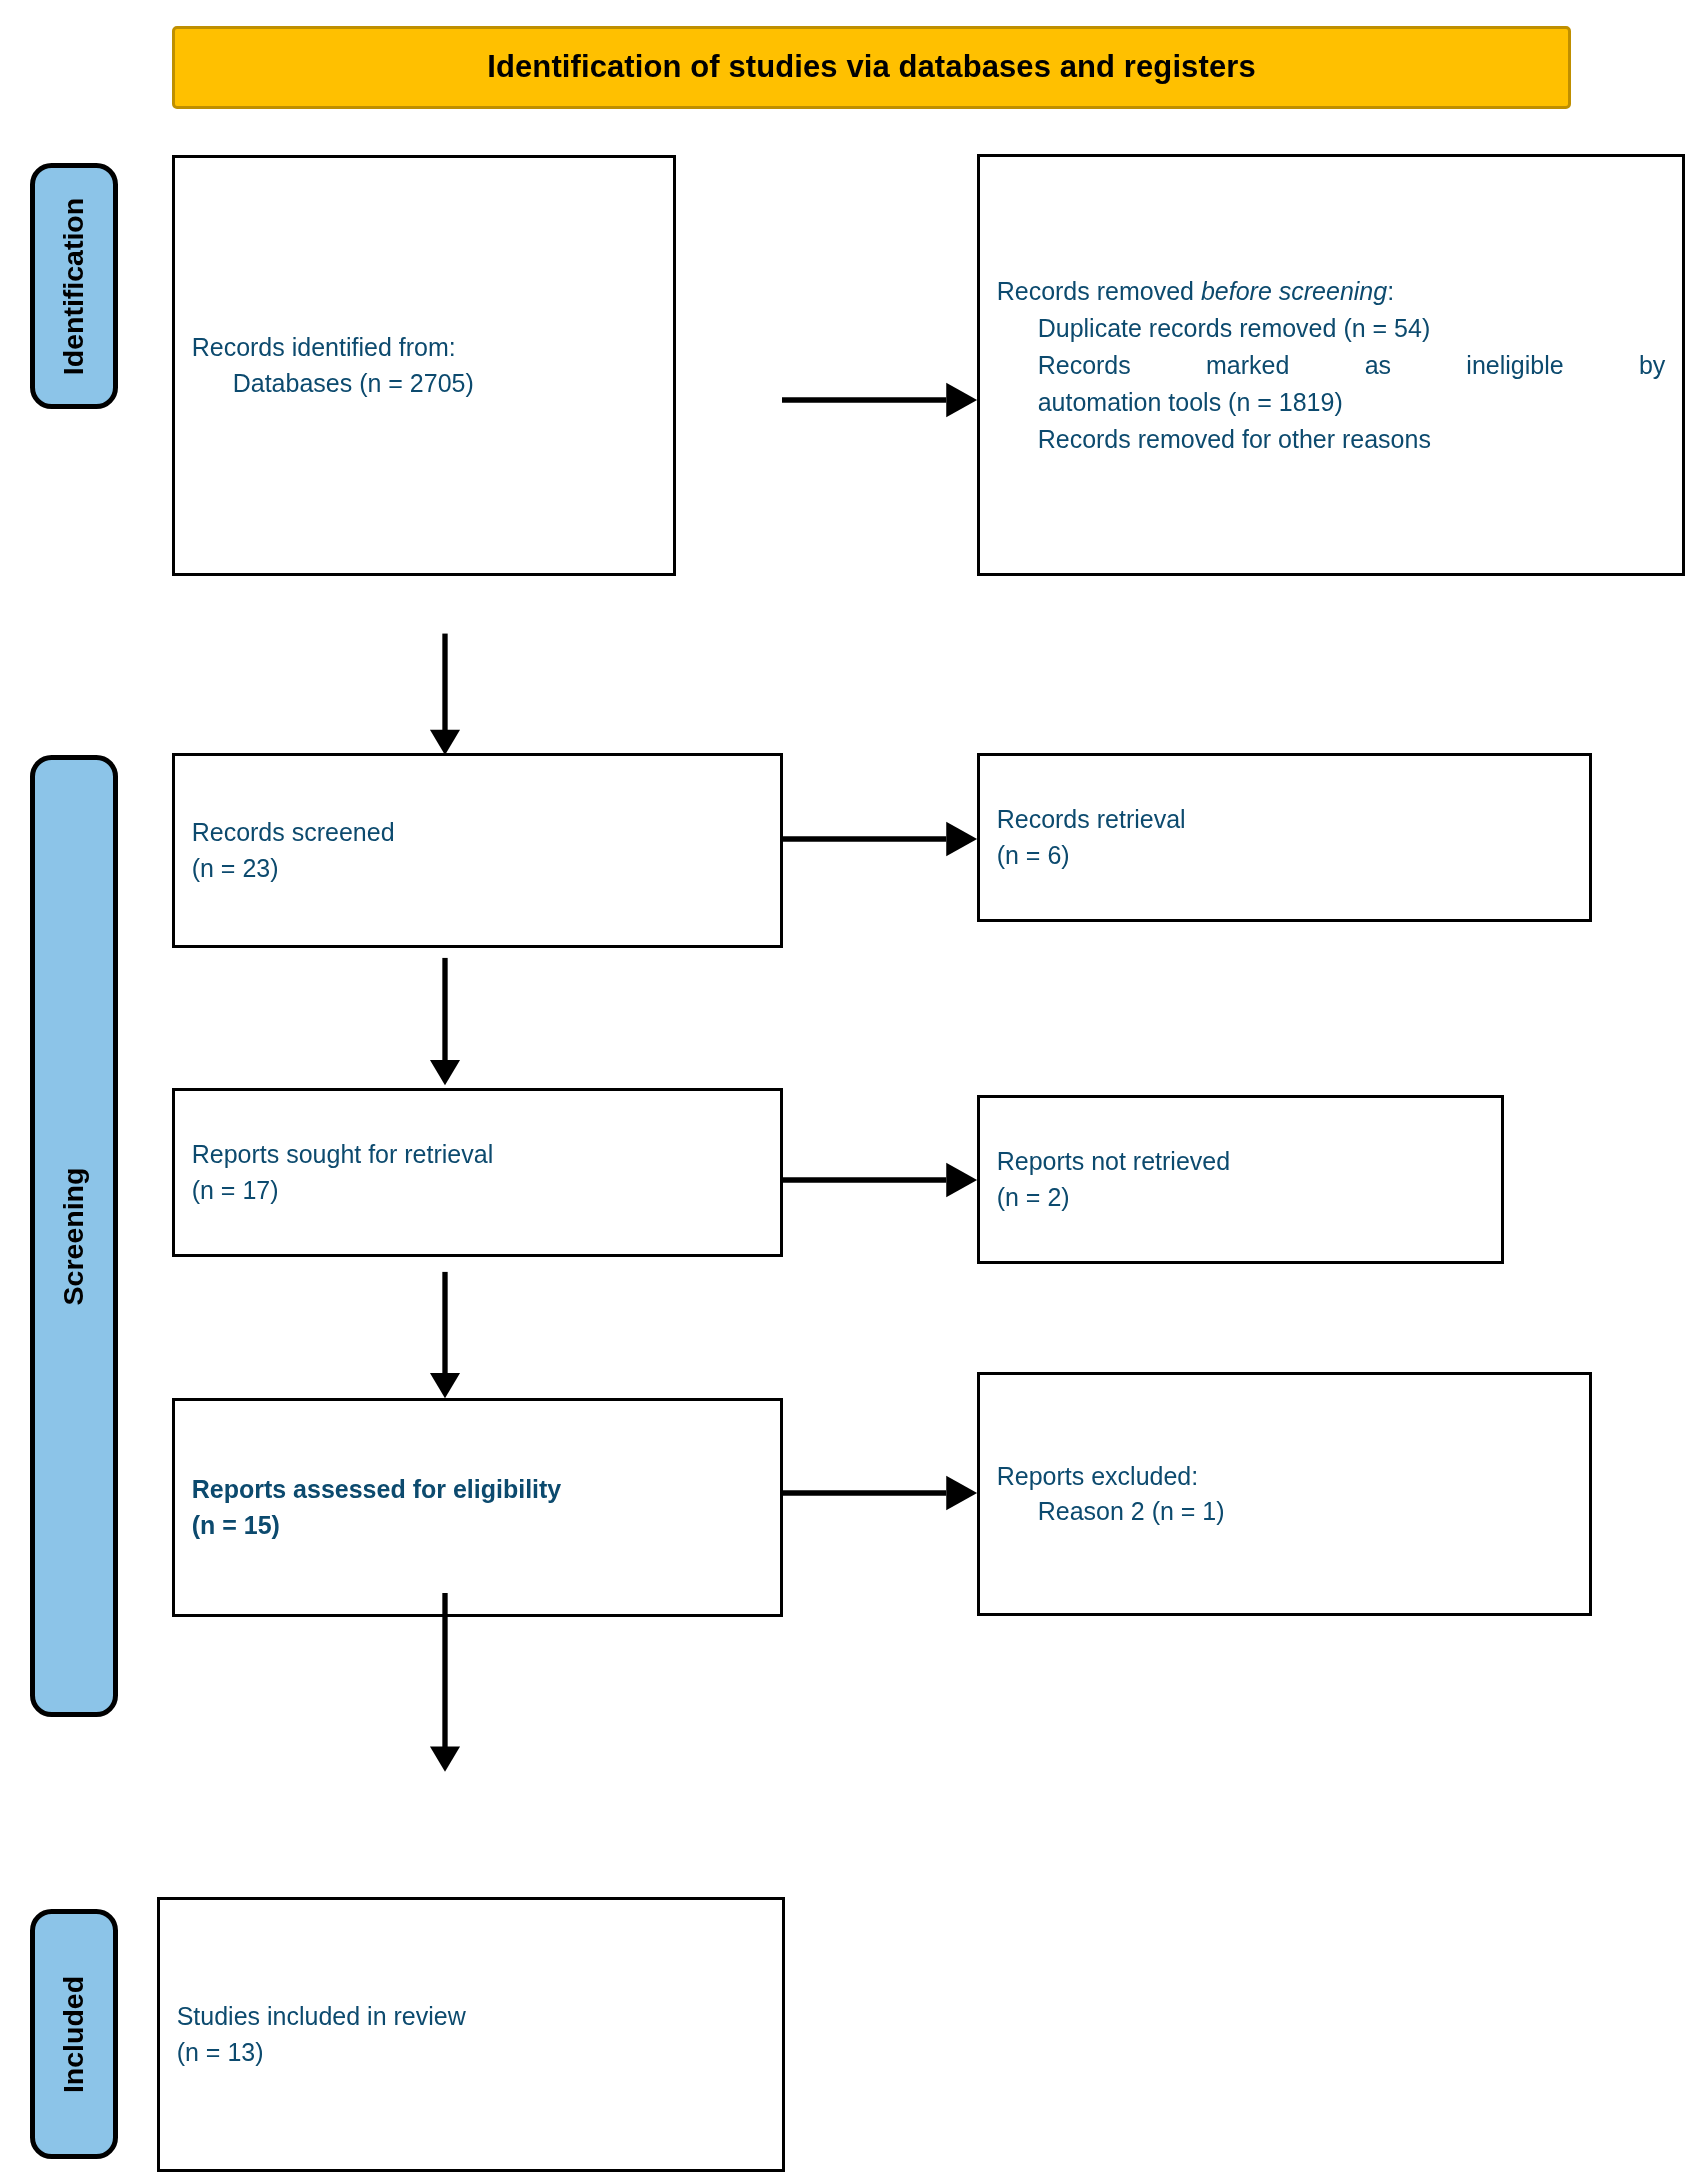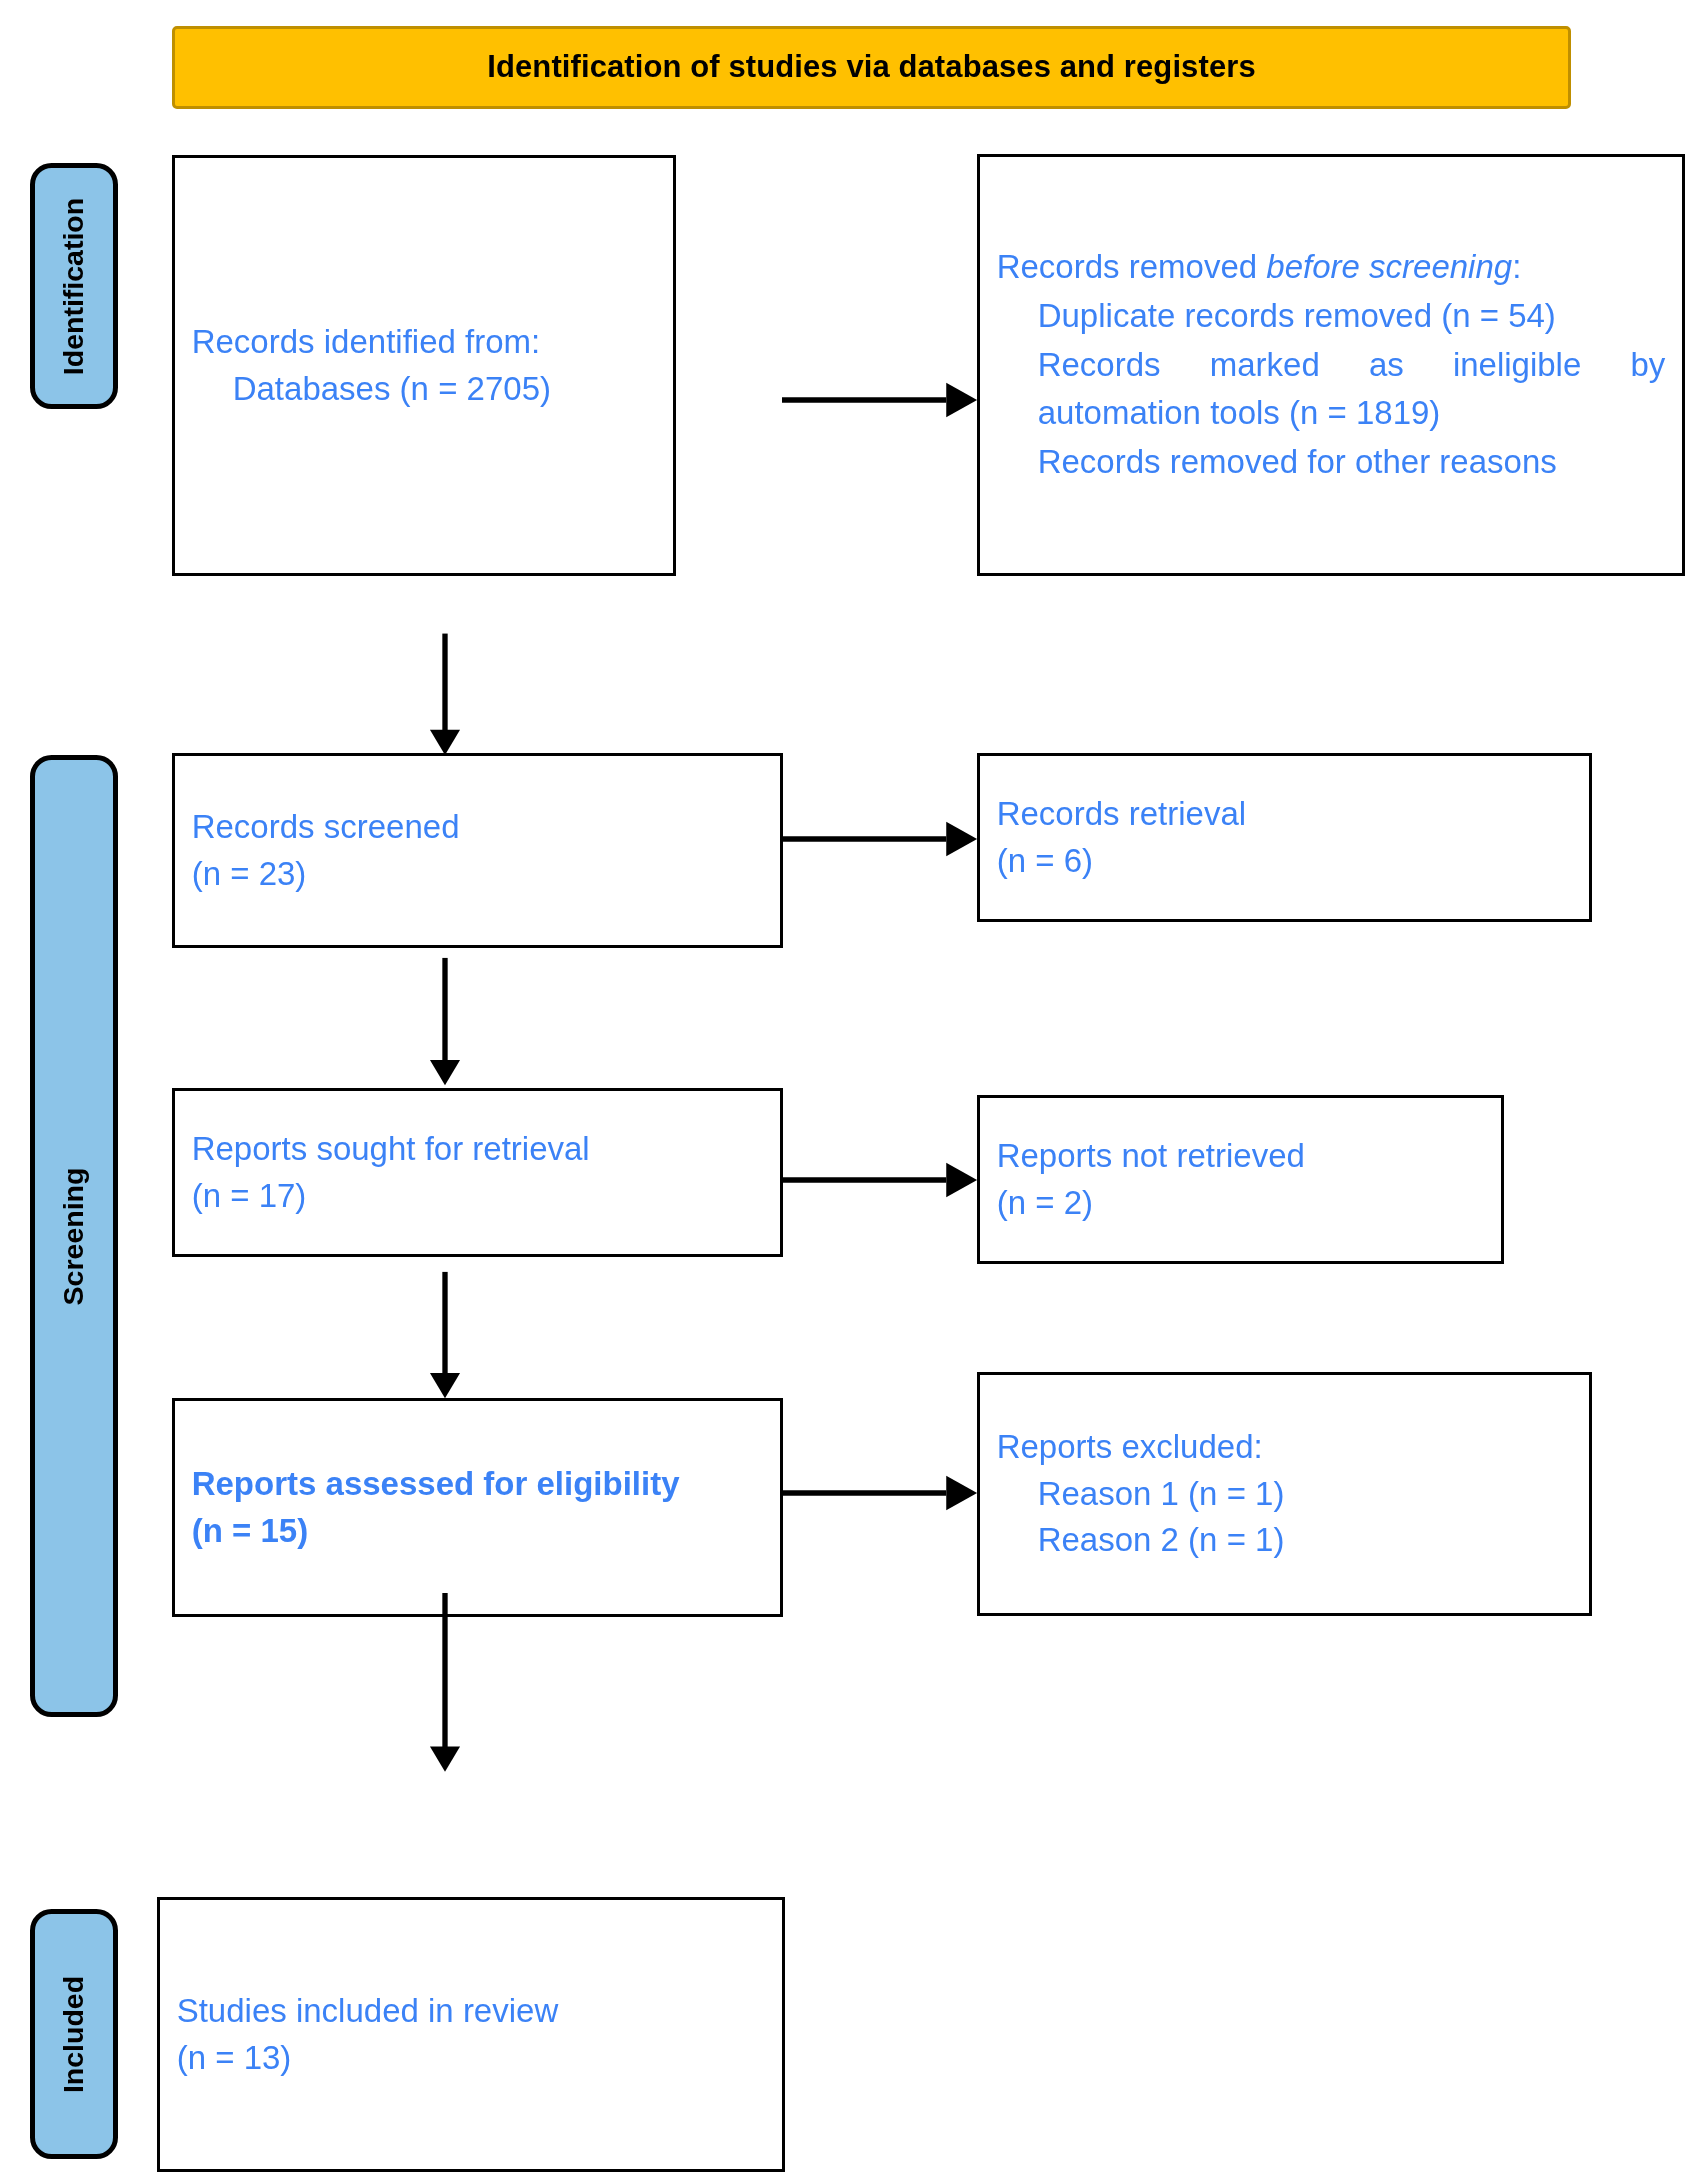--- a/index.html
+++ b/index.html
@@ -69,22 +69,22 @@
     position: absolute;
     background: #ffffff;
     border: 3.9px solid #000000;
     box-sizing: border-box;
     padding: 0 16.7px;
     display: flex;
     flex-direction: column;
     justify-content: center;
   }
   .fline {
-    font-size: 33px;
-    color: #3b82f6;
+    font-size: 25px;
+    color: #0c4a6e;
     line-height: 1.42;
     white-space: pre-wrap;
   }
   .fline.indent { padding-left: 41px; }
   .fline.justify {
     text-align: justify;
     text-align-last: justify;
   }
   .fline .ital { font-style: italic; }
 
@@ -164,21 +164,20 @@
     <div class="fline">(n = 2)</div>
   </div>
 
   <div class="fbox" id="box-assessed">
     <div class="fline">Reports assessed for eligibility</div>
     <div class="fline">(n = 15)</div>
   </div>
 
   <div class="fbox" id="box-repexcluded">
     <div class="fline">Reports excluded:</div>
-    <div class="fline indent">Reason 1 (n = 1)</div>
     <div class="fline indent">Reason 2 (n = 1)</div>
   </div>
 
   <div class="fbox" id="box-included">
     <div class="fline">Studies included in review</div>
     <div class="fline">(n = 13)</div>
   </div>
 
   <div class="conn" style="left:782px; top:373px; width:201px; height:54px;">
     <svg width="201" height="54" viewBox="0 0 410 110">

